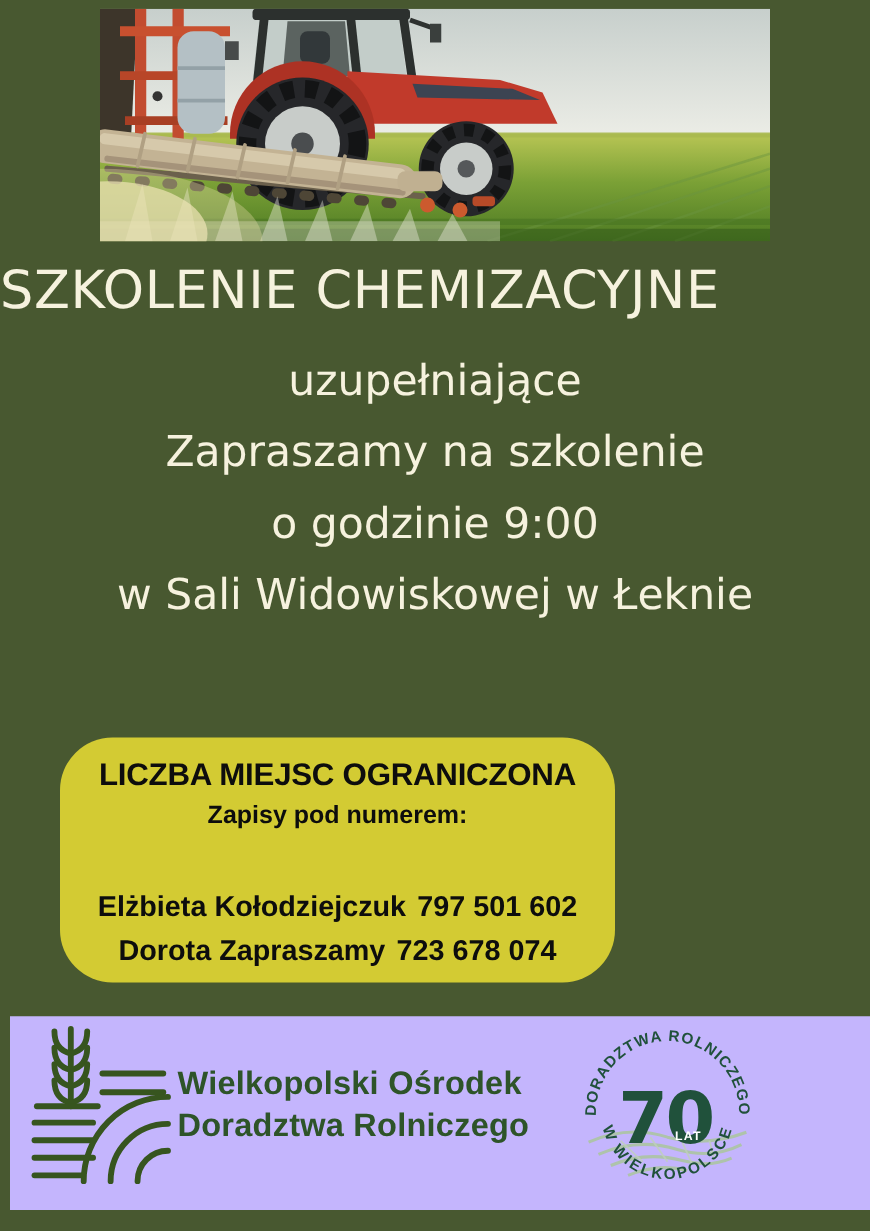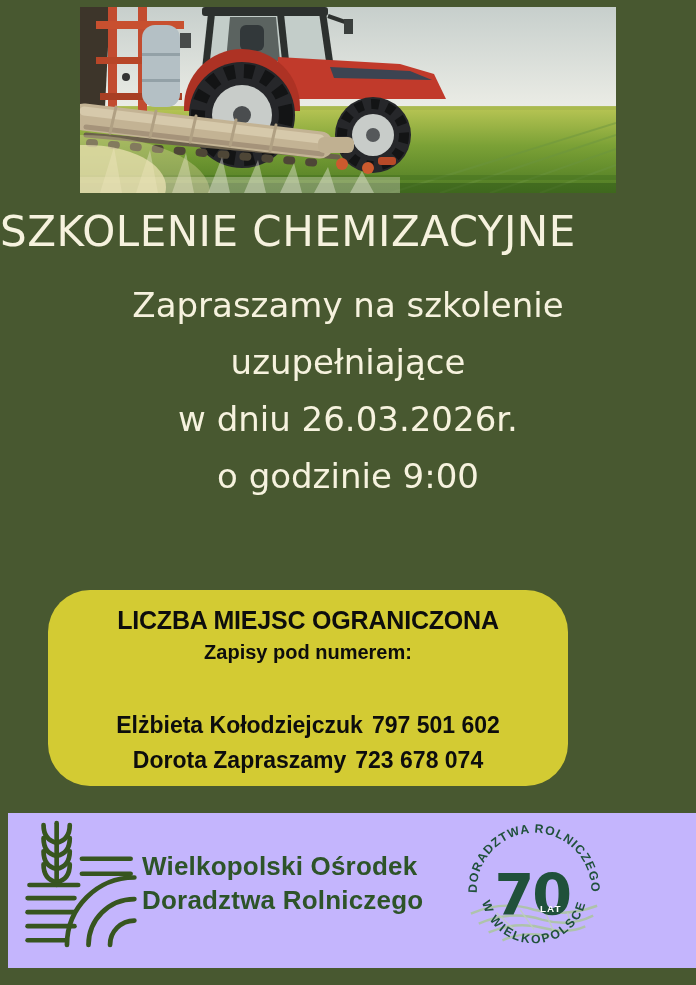--- a/index.html
+++ b/index.html
@@ -17,21 +17,21 @@
     text-align:center;color:#f6f2de;font-size:42px;font-weight:400;
     letter-spacing:0.5px;white-space:nowrap;
   }
   .subtitle{
     position:absolute;left:0;top:277px;width:696px;
     text-align:center;color:#f6f2de;font-size:34px;line-height:57px;
     font-weight:400;
   }
   
   .info-box{
-    position:absolute;left:48px;top:590px;width:520px;height:196px;
+    position:absolute;left:48px;top:590px;width:444px;height:196px;
     border-radius:42px;background:#d3cb33;color:#0d0d0d;
     text-align:center;font-family:"Liberation Sans",sans-serif;font-weight:bold;
     box-sizing:border-box;
   }
   .info-heading{font-size:25px;line-height:30px;margin-top:15px;letter-spacing:-0.2px;}
   .info-subheading{font-size:20px;line-height:27px;margin-top:4px;}
   .contact-line{font-size:23px;line-height:29px;display:flex;justify-content:center;gap:9px;white-space:nowrap;}
   .contact-1{margin-top:45px;}
   .contact-2{margin-top:6px;}
   
@@ -157,24 +157,24 @@
       </g>
 
       <ellipse cx="6" cy="180" rx="80" ry="42" fill="#f2e8bc" opacity="0.7"></ellipse>
       <ellipse cx="0" cy="186" rx="130" ry="58" fill="#e8dca8" opacity="0.35"></ellipse>
     </svg>
   </div>
 
   <div class="title">SZKOLENIE CHEMIZACYJNE</div>
 
   <div class="subtitle">
+    <div>uzupełniające</div>
     <div>Zapraszamy na szkolenie</div>
-    <div>uzupełniające</div>
-    <div>w dniu 26.03.2026r.</div>
     <div>o godzinie 9:00</div>
+    <div>w Sali Widowiskowej w Łeknie</div>
   </div>
 
   <div class="info-box">
     <div class="info-heading">LICZBA MIEJSC OGRANICZONA</div>
     <div class="info-subheading">Zapisy pod numerem:</div>
     <div class="contact-line contact-1">
       <span>Elżbieta Kołodziejczuk</span>
       <span>797 501 602</span>
     </div>
     <div class="contact-line contact-2">

